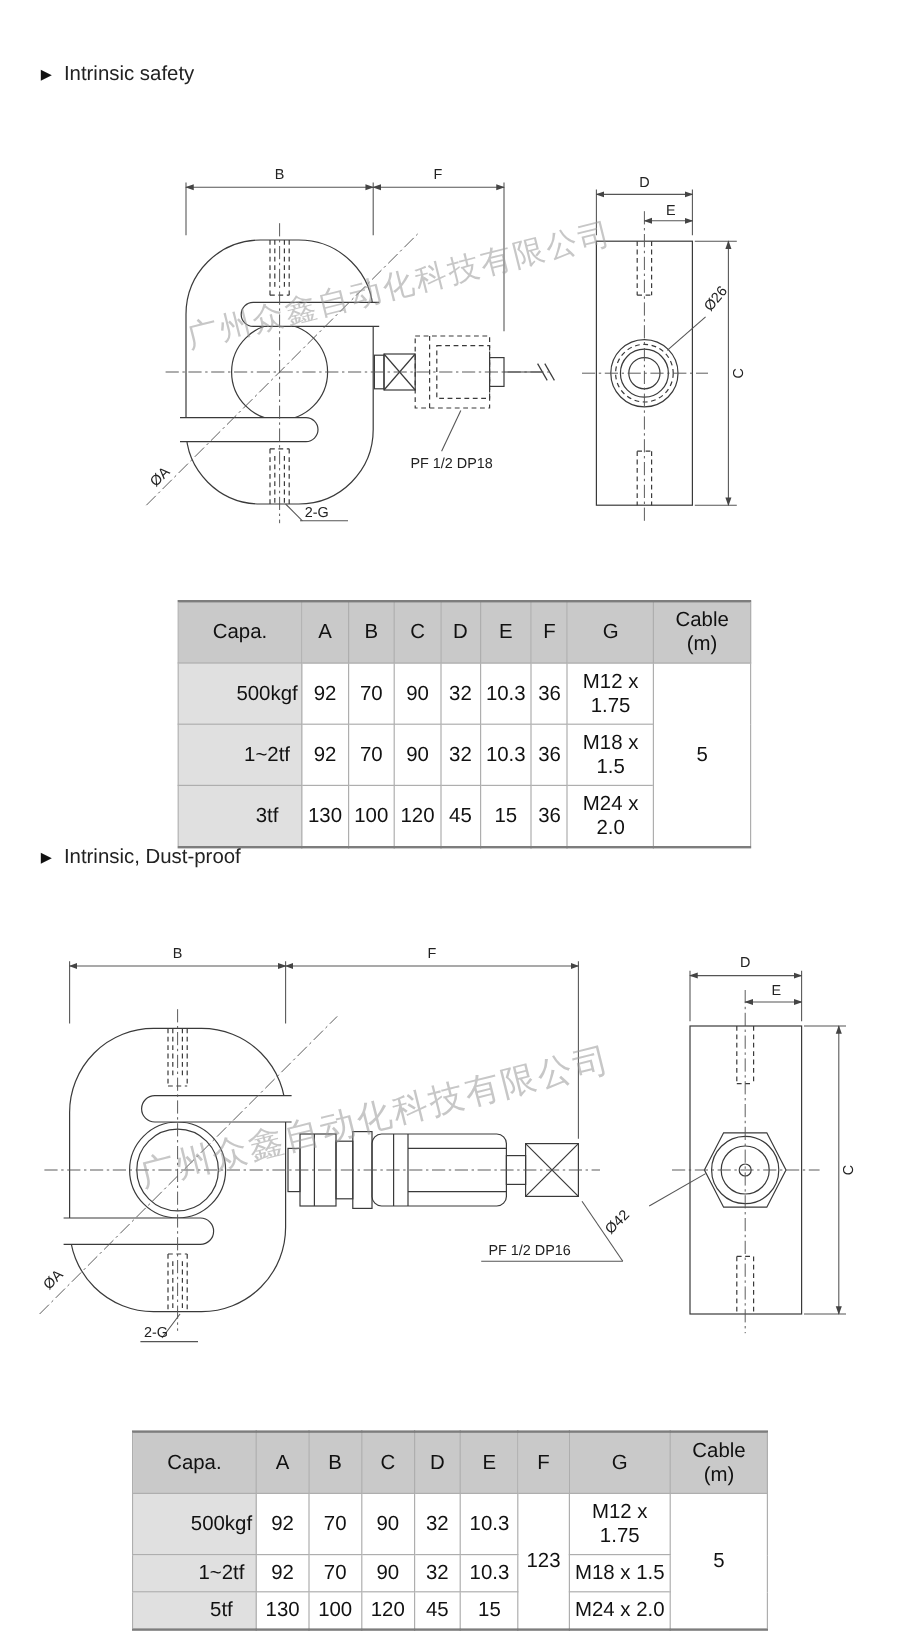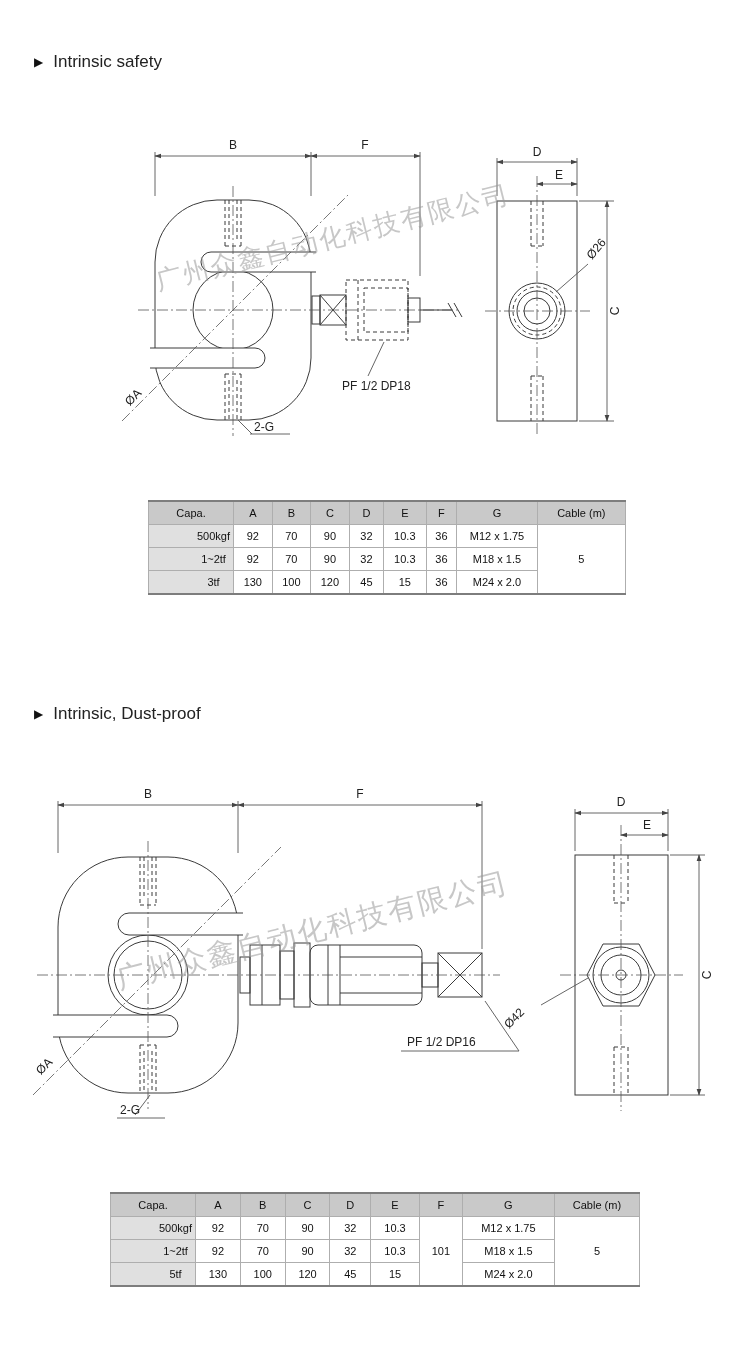--- a/index.html
+++ b/index.html
@@ -15,21 +15,21 @@
 
   .drawing { position:absolute; }
   #drawing1 { left:100px; top:128px; }
   #drawing2 { left:15px;  top:765px; }
 
   .dsvg { display:block; }
   .dsvg text { font-family:"Liberation Sans", sans-serif; font-size:12px; fill:#222; stroke:none; }
   .dsvg .wm { font-size:26px; fill:#9a9a9a; opacity:.55; letter-spacing:2px; }
   .dsvg .wm2 { font-size:29px; }
 
-  .spec-table { position:absolute; border-collapse:collapse; font-size:11px; color:#111;
+  .spec-table { position:absolute; border-collapse:collapse; font-size:17px; color:#111;
                 border-top:2px solid #7d7d7d; border-bottom:2px solid #7d7d7d; background:#fff; }
   #table1 { left:148px; top:500px; width:478px; }
   #table2 { left:110px; top:1192px; width:530px; }
   .spec-table th, .spec-table td { border:1px solid #aeaeae; text-align:center;
                 vertical-align:middle; padding:5px 3px; font-weight:400; }
   .spec-table thead th { background:#c9c9c9; }
   .spec-table td.capa { background:#e0e0e0;padding-left:48px; }
 </style>
 </head>
 <body>
@@ -350,21 +350,21 @@
         </tr>
       </thead>
       <tbody>
         <tr>
           <td class="capa">500kgf</td>
           <td>92</td>
           <td>70</td>
           <td>90</td>
           <td>32</td>
           <td>10.3</td>
-          <td rowspan="3">101</td>
+          <td rowspan="3">123</td>
           <td>M12 x 1.75</td>
           <td rowspan="3">5</td>
         </tr>
         <tr>
           <td class="capa">1~2tf</td>
           <td>92</td>
           <td>70</td>
           <td>90</td>
           <td>32</td>
           <td>10.3</td>

